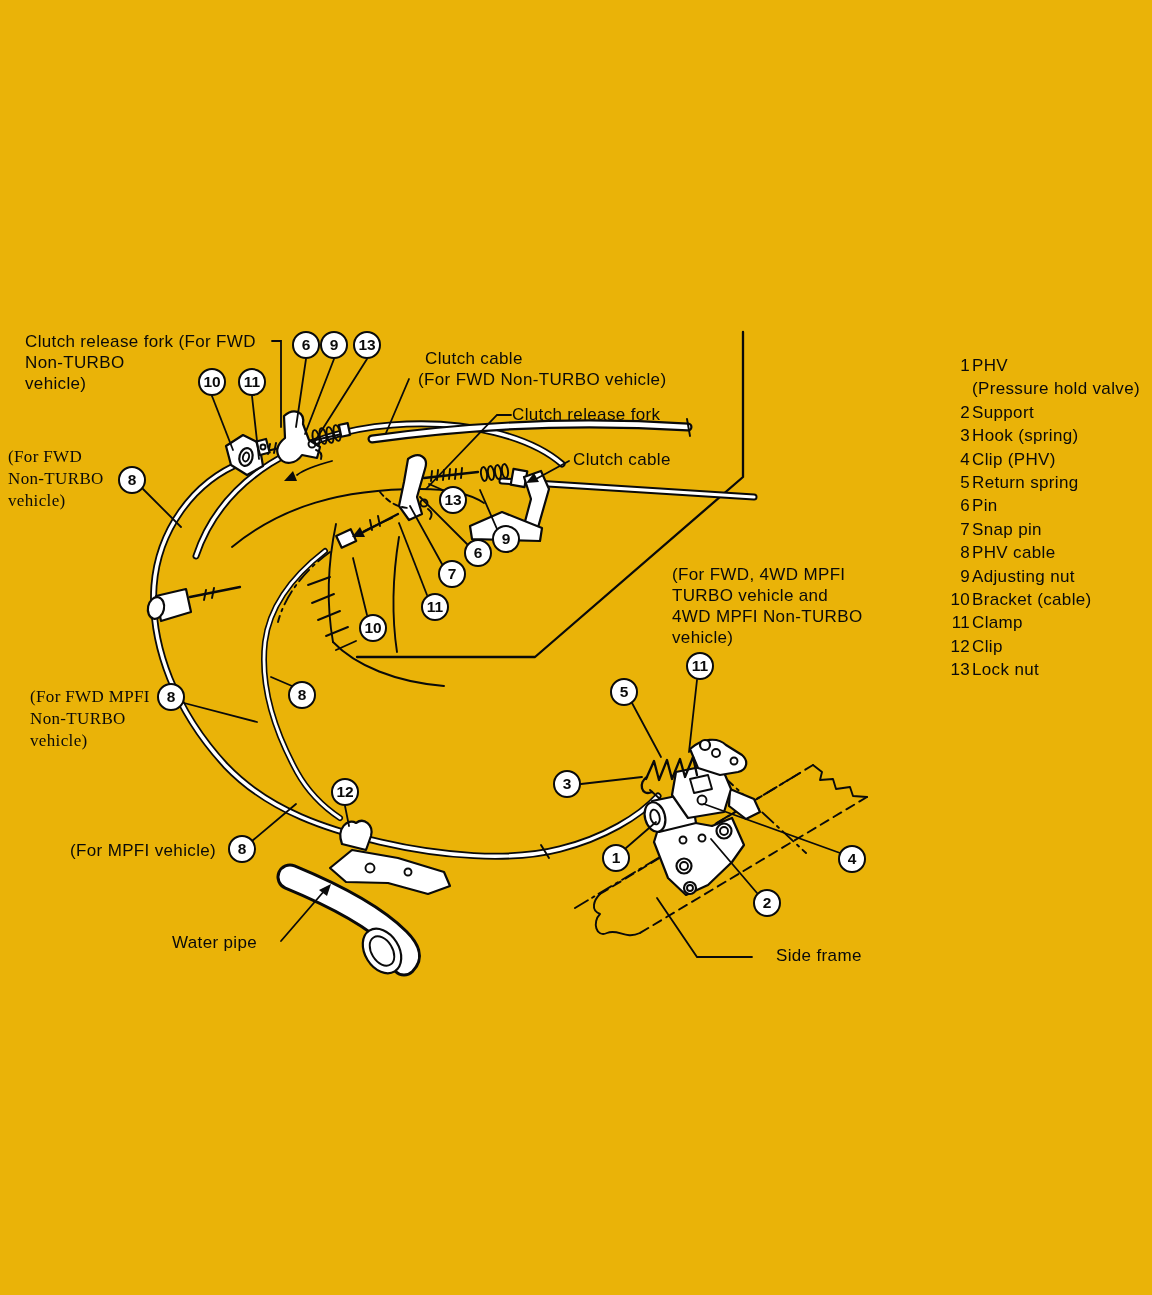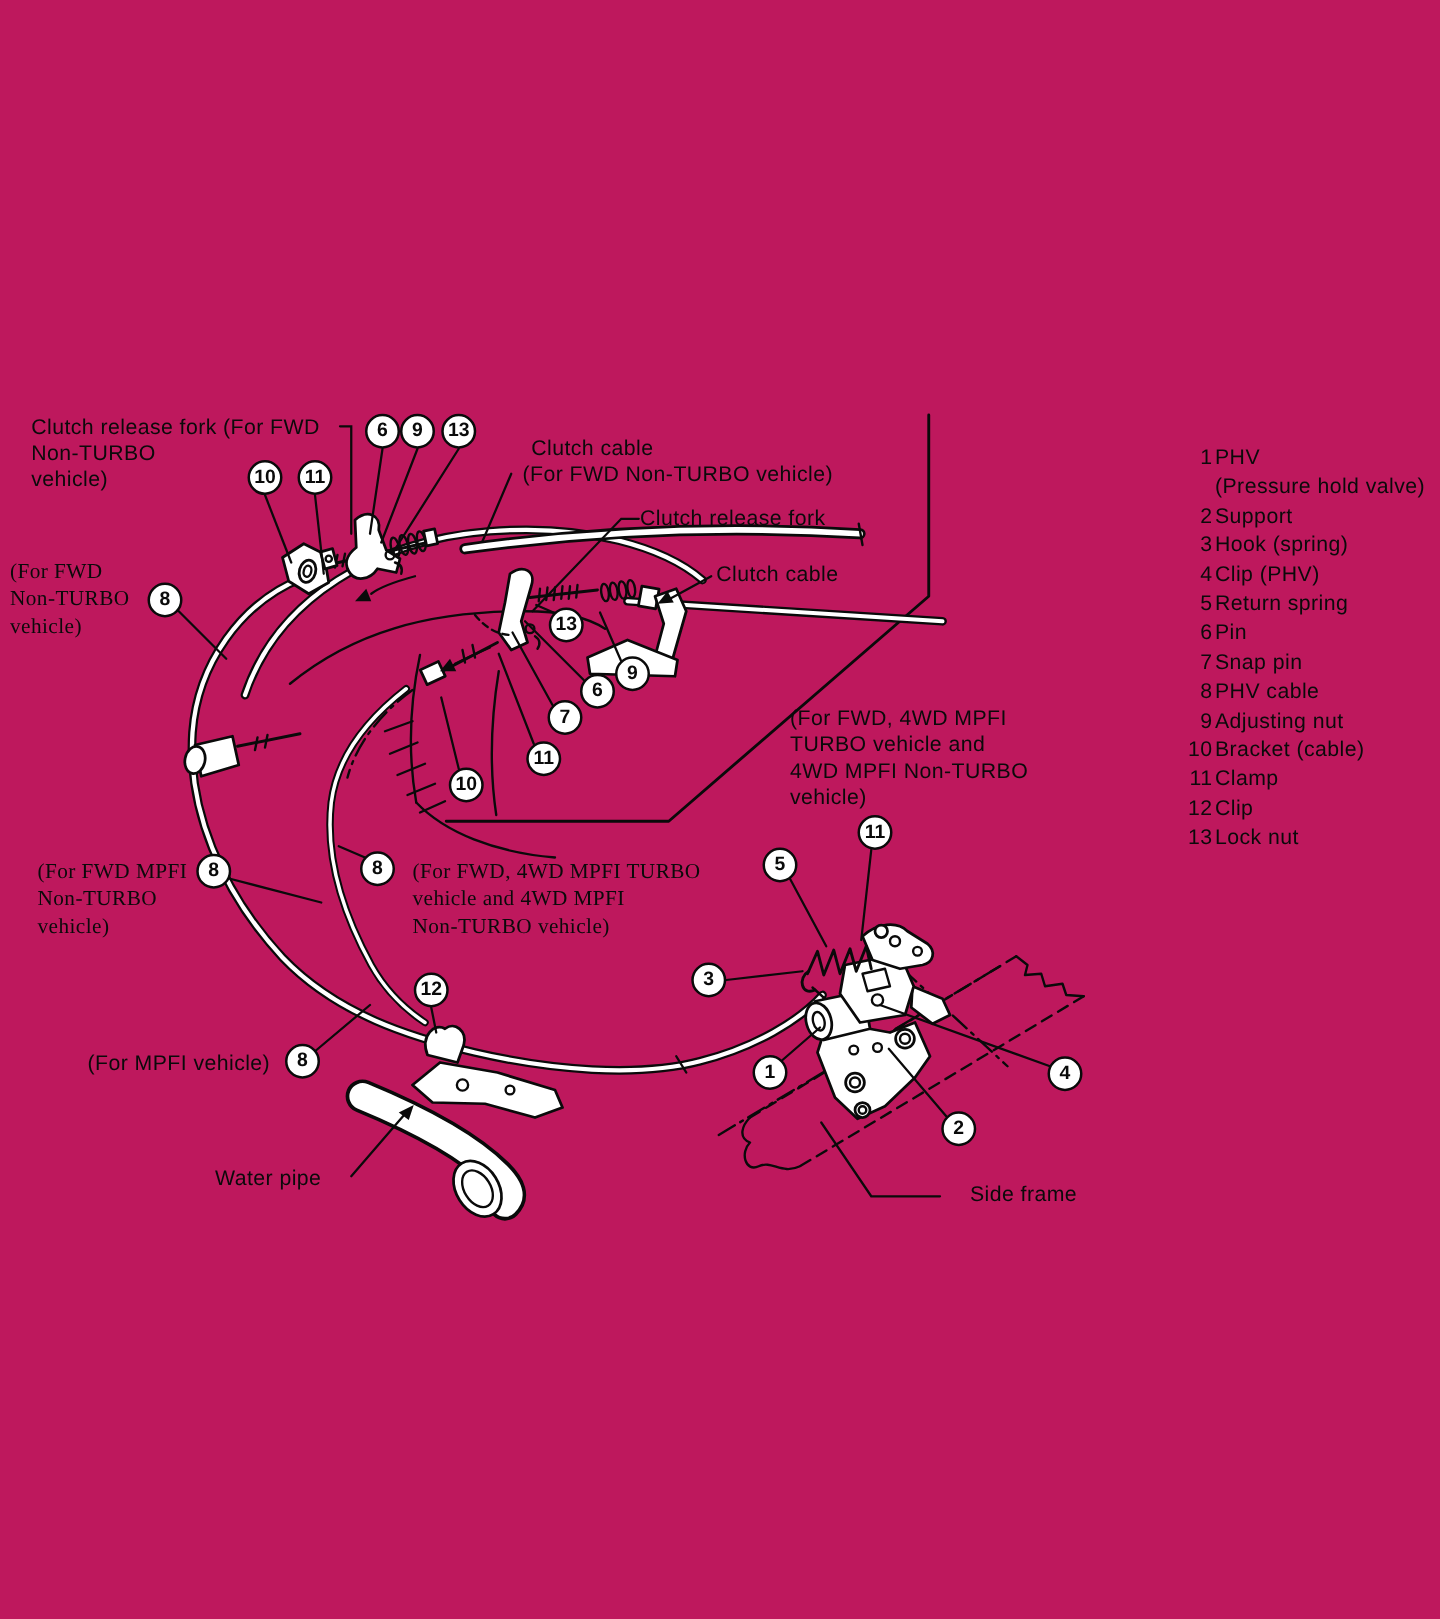--- a/index.html
+++ b/index.html
@@ -1,16 +1,16 @@
 <!DOCTYPE html>
 <html><head>
 <meta charset="utf-8">
 <style>
   html,body{margin:0;padding:0;background:#fff;}
-  .stage{position:relative;width:1152px;height:1295px;background:#be185d;overflow:hidden;
+  .stage{position:relative;width:1152px;height:1295px;background:#eab308;overflow:hidden;
          font-family:"Liberation Sans",sans-serif;color:#0a0a0a;}
   svg.art{position:absolute;left:0;top:0;}
   .ln{fill:none;stroke:#0a0a0a;stroke-width:2.3;stroke-linecap:round;stroke-linejoin:round;}
   .ln-thin{fill:none;stroke:#0a0a0a;stroke-width:1.9;stroke-linecap:round;stroke-linejoin:round;}
   .leader{fill:none;stroke:#0a0a0a;stroke-width:1.8;stroke-linecap:round;}
   .tube{fill:none;stroke:#0a0a0a;stroke-width:7;stroke-linecap:round;}
   .tube-core{fill:none;stroke:#ffffff;stroke-width:3.4;stroke-linecap:round;}
   .solidpart{fill:#ffffff;stroke:#0a0a0a;stroke-width:2.2;stroke-linejoin:round;}
   .dashed{stroke-dasharray:9 6;}
   .dashdot{stroke-dasharray:15 5 2.5 5;}
@@ -246,27 +246,22 @@
     <div>Non-TURBO</div>
     <div>vehicle)</div>
   </div>
 
   <div class="lbl lh22" style="left:30px;top:686px">
     <div>(For FWD MPFI</div>
     <div>Non-TURBO</div>
     <div>vehicle)</div>
   </div>
 
-  <div class="lbl lh22" style="left:330px;top:686px">
-    <div>(For FWD, 4WD MPFI TURBO</div>
-    <div>vehicle and 4WD MPFI</div>
-    <div>Non-TURBO vehicle)</div>
-  </div>
-
-  <div class="lbl" style="left:632px;top:564px">
+
+  <div class="lbl" style="left:672px;top:564px">
     <div>(For FWD, 4WD MPFI</div>
     <div>TURBO vehicle and</div>
     <div>4WD MPFI Non-TURBO</div>
     <div>vehicle)</div>
   </div>
 
   <div class="lbl" style="left:70px;top:840px">(For MPFI vehicle)</div>
 
   <div class="lbl" style="left:172px;top:932px">Water pipe</div>
 

